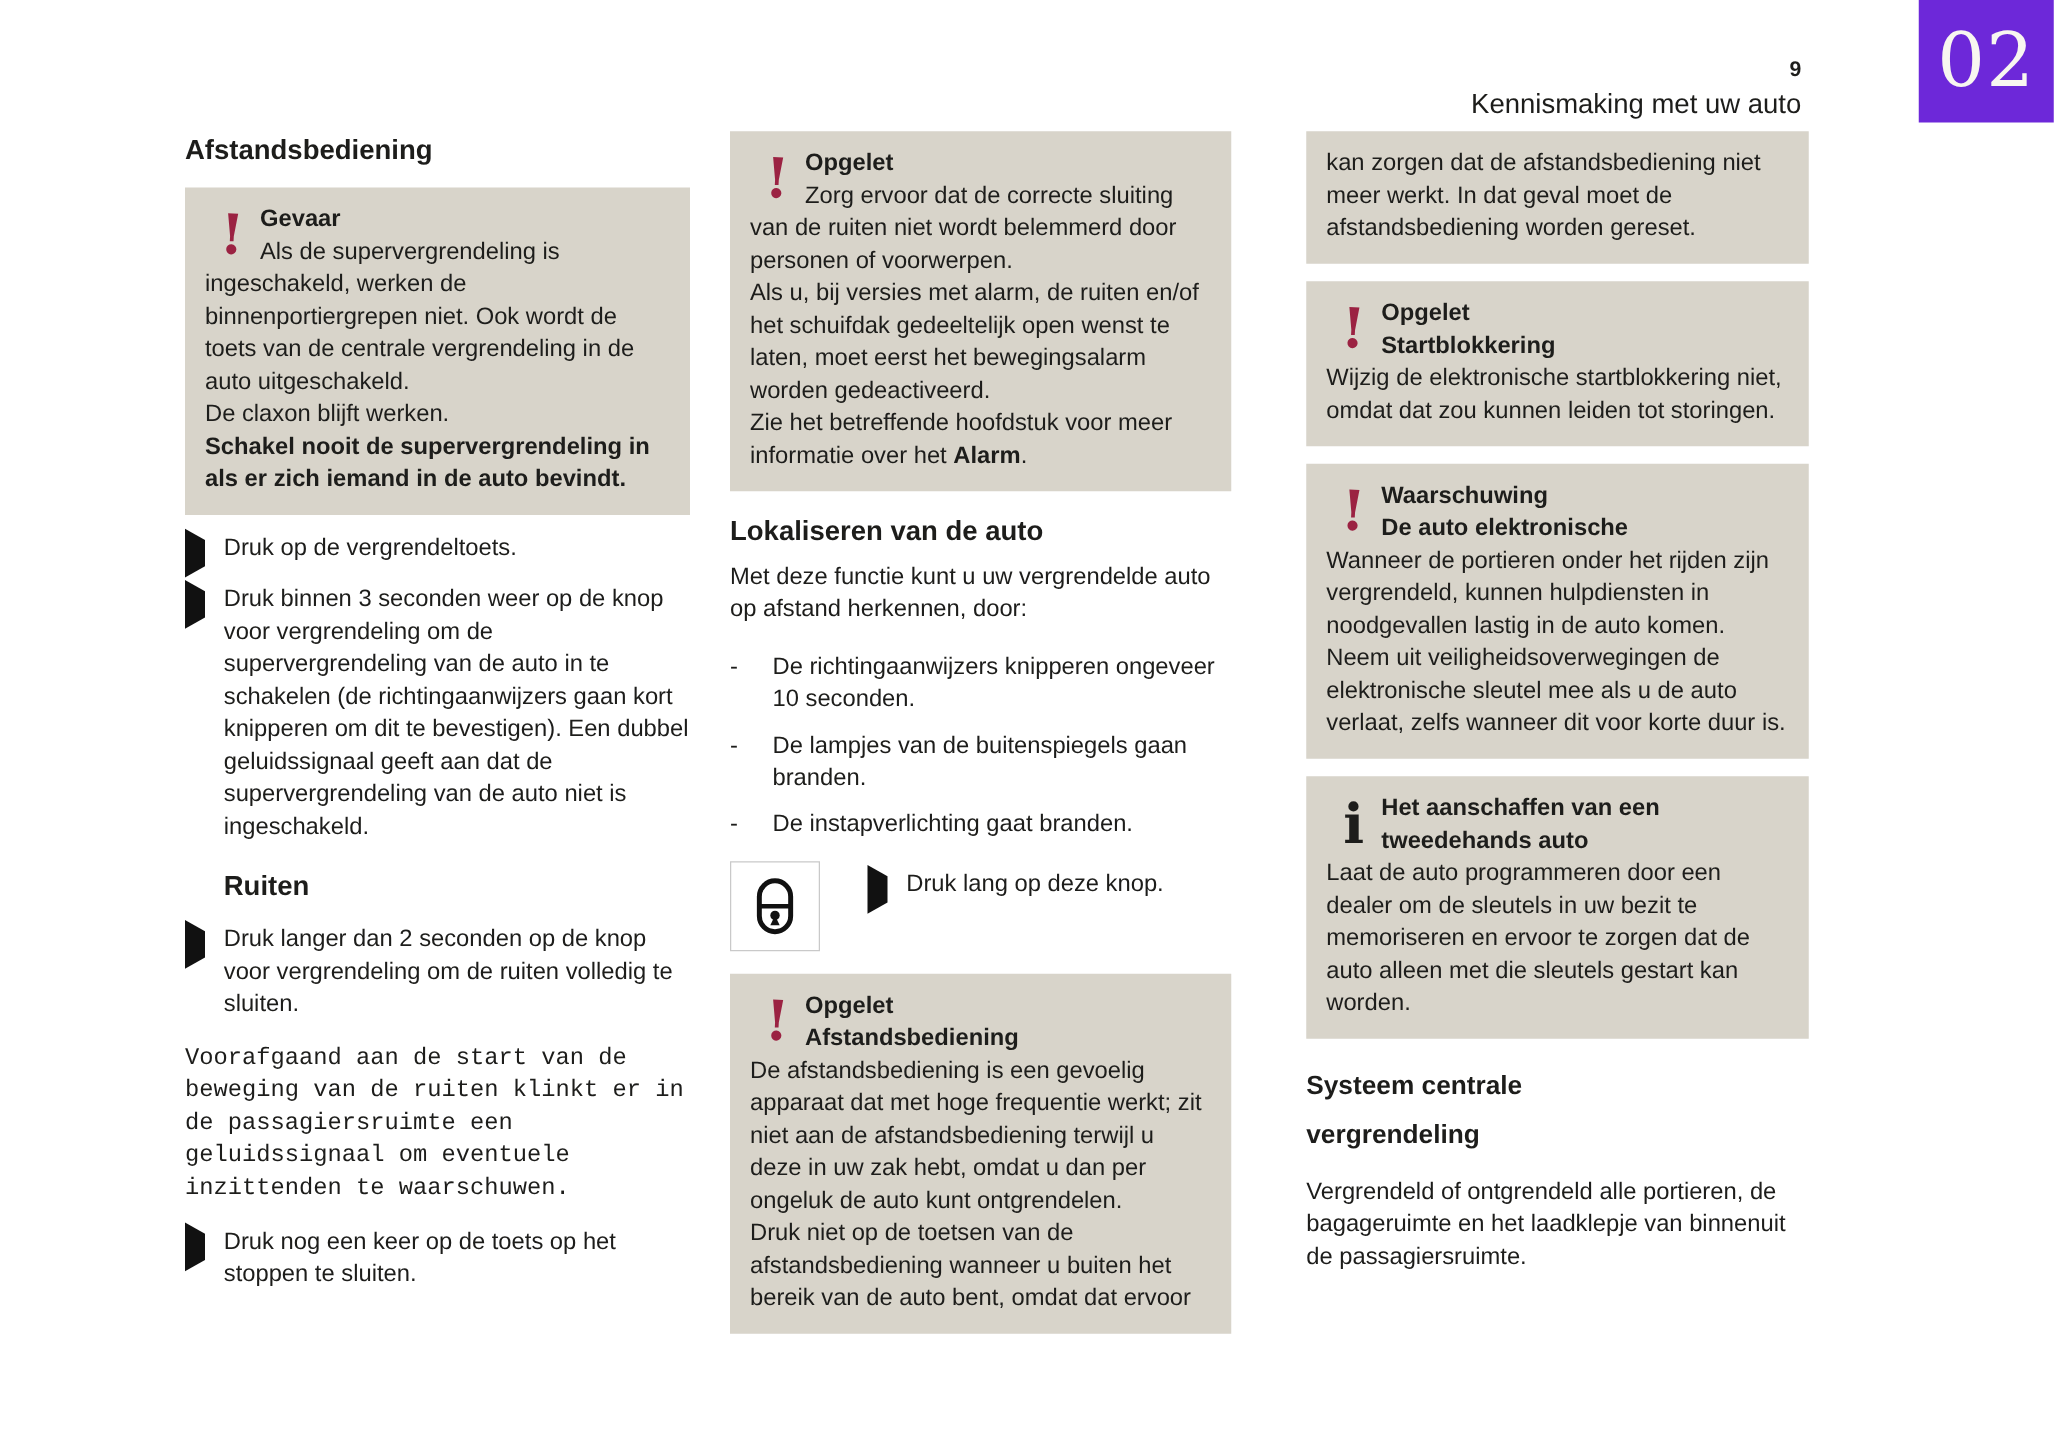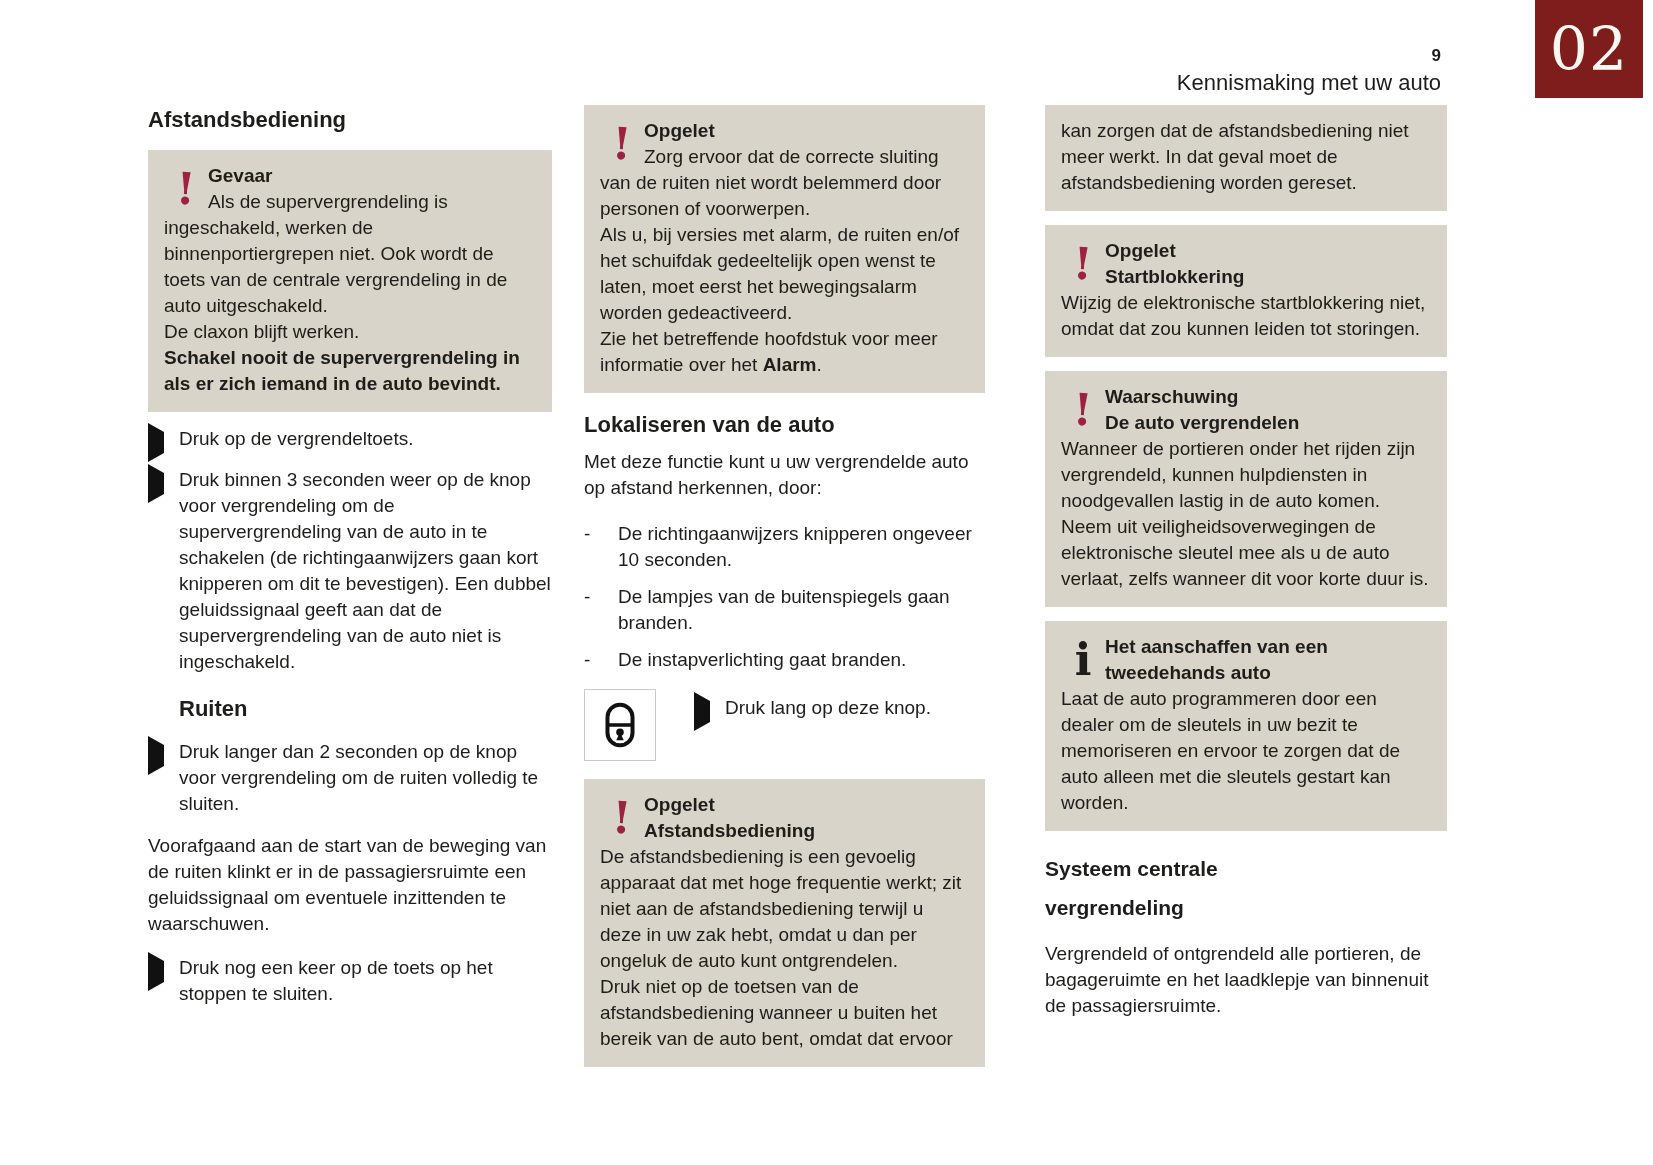--- a/index.html
+++ b/index.html
@@ -12,21 +12,21 @@
     position:relative;
     width:1653px; height:1165px;
     background:#ffffff;
     overflow:hidden;
   }
 
   
   .chapter-badge {
     position:absolute; top:0; right:10px;
     width:108px; height:98px;
-    background:#7f1d1d;
+    background:#6d28d9;
     display:flex; align-items:center; justify-content:center;
     font-family:"DejaVu Serif", serif;
     font-size:60px; color:#f8f6f0; letter-spacing:1px;
   }
   .header-right {
     position:absolute; top:46px; right:212px;
     text-align:right; line-height:1.2;
   }
   .page-number { font-weight:bold; font-size:17px; margin-bottom:4px; }
   .running-title { font-size:22px; }
@@ -129,21 +129,21 @@
       <span>Druk binnen 3 seconden weer op de knop voor vergrendeling om de supervergrendeling van de auto in te schakelen (de richtingaanwijzers gaan kort knipperen om dit te bevestigen). Een dubbel geluidssignaal geeft aan dat de supervergrendeling van de auto niet is ingeschakeld.</span>
     </div>
 
     <h3 class="sec" style="margin-top:20px;margin-left:31px;">Ruiten</h3>
 
     <div class="bullet">
       <span class="arr"><span class="tri"></span></span>
       <span>Druk langer dan 2 seconden op de knop voor vergrendeling om de ruiten volledig te sluiten.</span>
     </div>
 
-    <p class="body" style="margin-top:16px;">Voorafgaand aan de start van de beweging van de ruiten klinkt er in de passagiersruimte een geluidssignaal om eventuele inzittenden te waarschuwen.</p>
+    <p class="body" style="margin-top:16px;font-family:Liberation Mono, monospace;">Voorafgaand aan de start van de beweging van de ruiten klinkt er in de passagiersruimte een geluidssignaal om eventuele inzittenden te waarschuwen.</p>
 
     <div class="bullet" style="margin-top:18px;">
       <span class="arr"><span class="tri"></span></span>
       <span>Druk nog een keer op de toets op het stoppen te sluiten.</span>
     </div>
   </div>
 
   <div class="col col-2">
     <div class="note">
       <div class="note-icon">
@@ -210,21 +210,21 @@
       <div class="note-title">Opgelet
 Startblokkering</div>
       <div class="note-body">Wijzig de elektronische startblokkering niet, omdat dat zou kunnen leiden tot storingen.</div>
     </div>
 
     <div class="note">
       <div class="note-icon">
           <span class="excl">!</span>
         </div>
       <div class="note-title">Waarschuwing
-De auto vergrendelen</div>
+De auto elektronische</div>
       <div class="note-body">Wanneer de portieren onder het rijden zijn vergrendeld, kunnen hulpdiensten in noodgevallen lastig in de auto komen. Neem uit veiligheidsoverwegingen de elektronische sleutel mee als u de auto verlaat, zelfs wanneer dit voor korte duur is.</div>
     </div>
 
     <div class="note">
       <div class="note-icon">
           <span class="info-i">i</span>
         </div>
       <div class="note-title">Het aanschaffen van een
 tweedehands auto</div>
       <div class="note-body">Laat de auto programmeren door een dealer om de sleutels in uw bezit te memoriseren en ervoor te zorgen dat de auto alleen met die sleutels gestart kan worden.</div>

